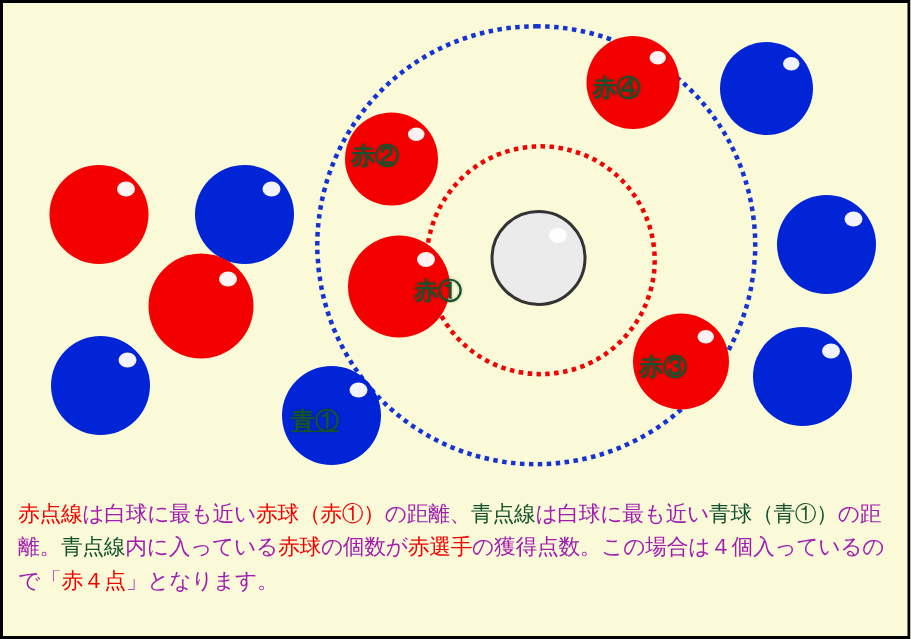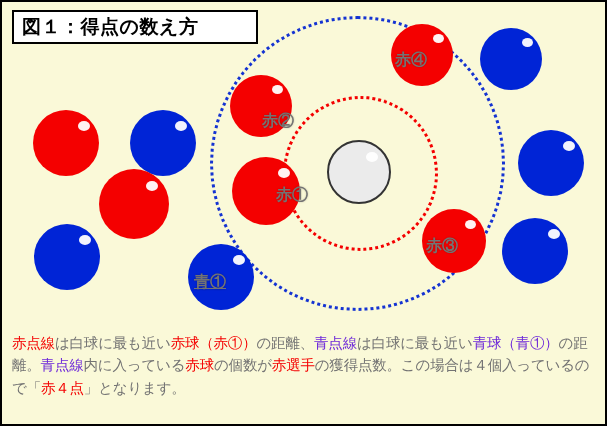--- a/index.html
+++ b/index.html
@@ -55,21 +55,21 @@
   .stone.blue  { background: #0024d6; }
   .stone.white { background: #ebebeb; border: 2px solid #333333; }
   .highlight {
     position: absolute;
     border-radius: 50%;
     background: #ffffff;
     opacity: 0.95;
   }
   .stone-label {
     position: absolute;
-    color: #737373;
+    color: #14532d;
     font-weight: bold;
     font-size: 16px;
     white-space: nowrap;
     text-shadow: 0 0 2px rgba(0,0,0,0.25);
     line-height: 1;
   }
   .ring {
     position: absolute;
     border-radius: 50%;
     box-sizing: border-box;
@@ -80,32 +80,29 @@
   #caption {
     position: absolute;
     left: 10px;
     top: 330px;
     width: 585px;
     font-size: 14.5px;
     line-height: 1.55;
     color: #0024d6;
     letter-spacing: -0.2px;
   }
-  #caption .blk { color: #737373; }
+  #caption .blk { color: #a21caf; }
   #caption .red { color: #f40000; }
-  #caption .blu { color: #6d28d9; }
+  #caption .blu { color: #14532d; }
 </style>
 </head>
 <body>
 
 <div id="page">
 
-  <div id="title-box">
-    <span id="title-text">図１：得点の数え方</span>
-  </div>
 
   <div id="field">
 
     <div class="ring" id="blue-ring" style="left:208px; top:14px; width:295px; height:295px;"></div>
 
     <div class="ring" id="red-ring" style="left:281px; top:94px; width:155px; height:155px;"></div>
 
     <div class="stone red" style="left:31px; top:108px; width:66px; height:66px;"></div>
     <div class="highlight" style="left:76px; top:119px; width:12px; height:10px;"></div>
 
@@ -113,21 +110,21 @@
     <div class="highlight" style="left:173px; top:119px; width:12px; height:10px;"></div>
 
     <div class="stone red" style="left:97px; top:167px; width:70px; height:70px;"></div>
     <div class="highlight" style="left:144px; top:179px; width:12px; height:10px;"></div>
 
     <div class="stone blue" style="left:32px; top:222px; width:66px; height:66px;"></div>
     <div class="highlight" style="left:77px; top:233px; width:12px; height:10px;"></div>
 
     <div class="stone red" style="left:228px; top:73px; width:62px; height:62px;"></div>
     <div class="highlight" style="left:270px; top:83px; width:11px; height:9px;"></div>
-    <div class="stone-label" style="left:232px; top:111px;margin-left:28px;">赤②</div>
+    <div class="stone-label" style="left:232px; top:95px;">赤②</div>
 
     <div class="stone red" style="left:230px; top:155px; width:68px; height:68px;"></div>
     <div class="highlight" style="left:276px; top:166px; width:12px; height:10px;"></div>
     <div class="stone-label" style="left:235px; top:185px;margin-left:39px;">赤①</div>
 
     <div class="stone red" style="left:389px; top:22px; width:62px; height:62px;"></div>
     <div class="highlight" style="left:431px; top:32px; width:11px; height:9px;"></div>
     <div class="stone-label" style="left:393px; top:50px;">赤④</div>
 
     <div class="stone blue" style="left:478px; top:26px; width:62px; height:62px;"></div>

